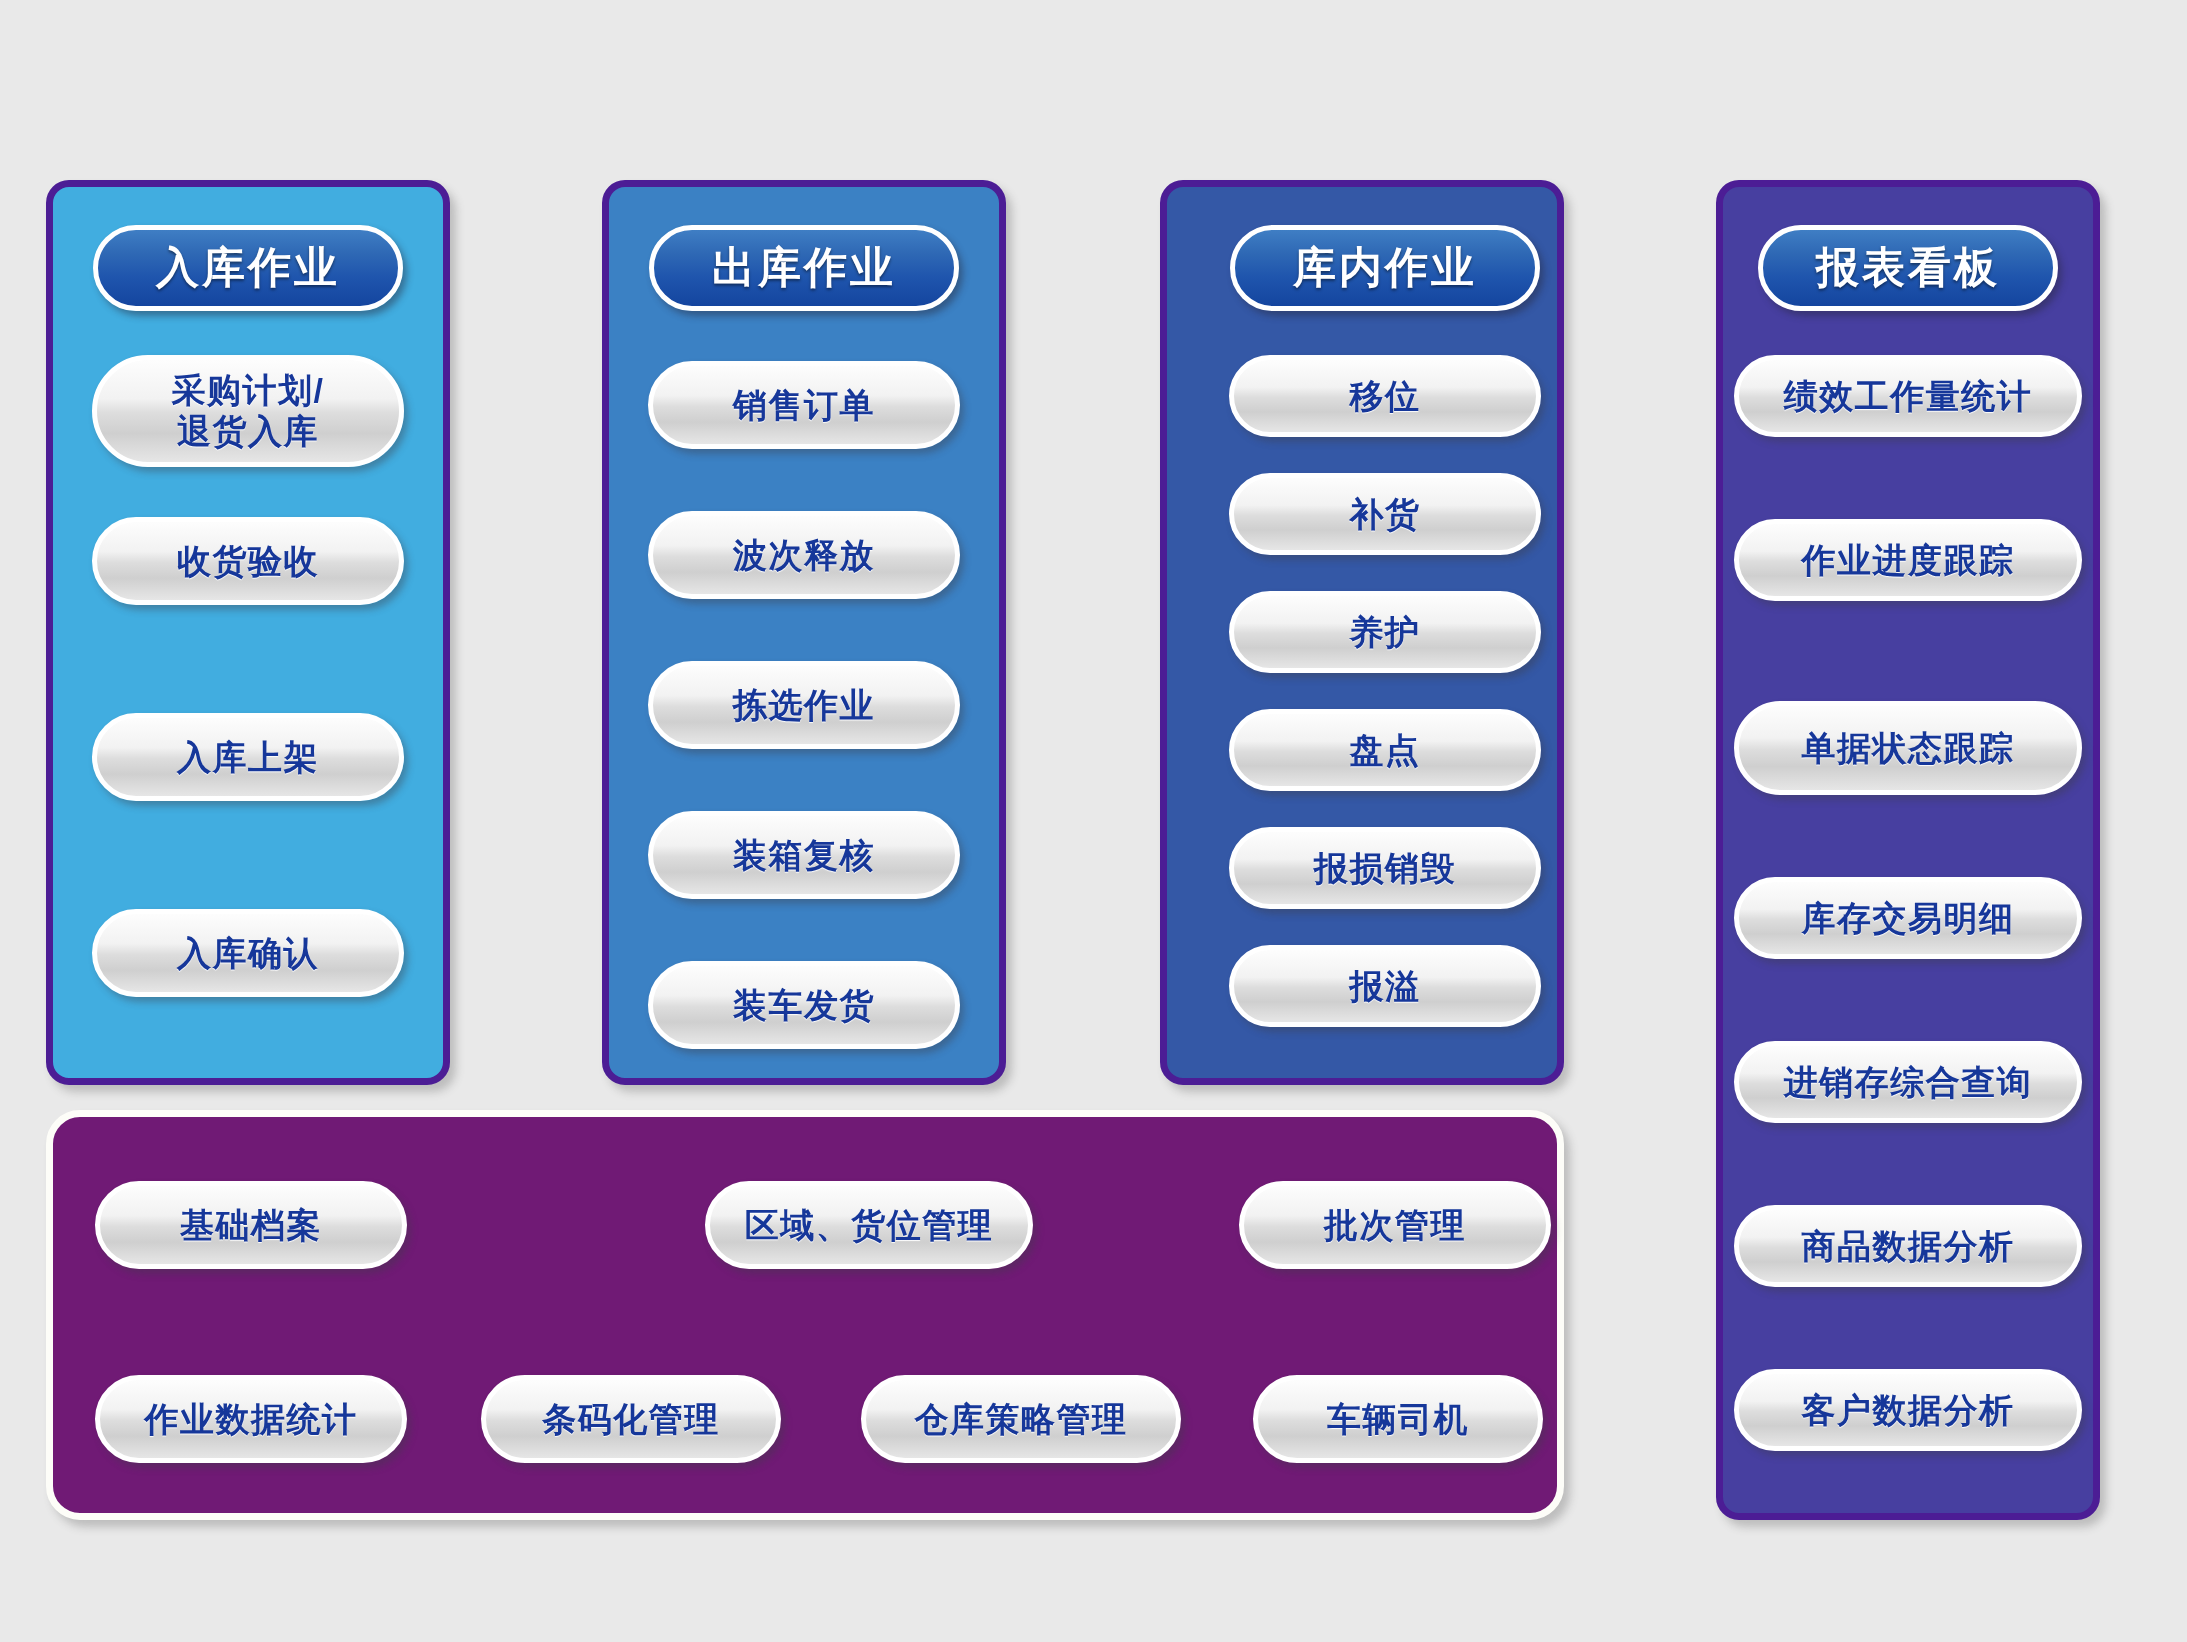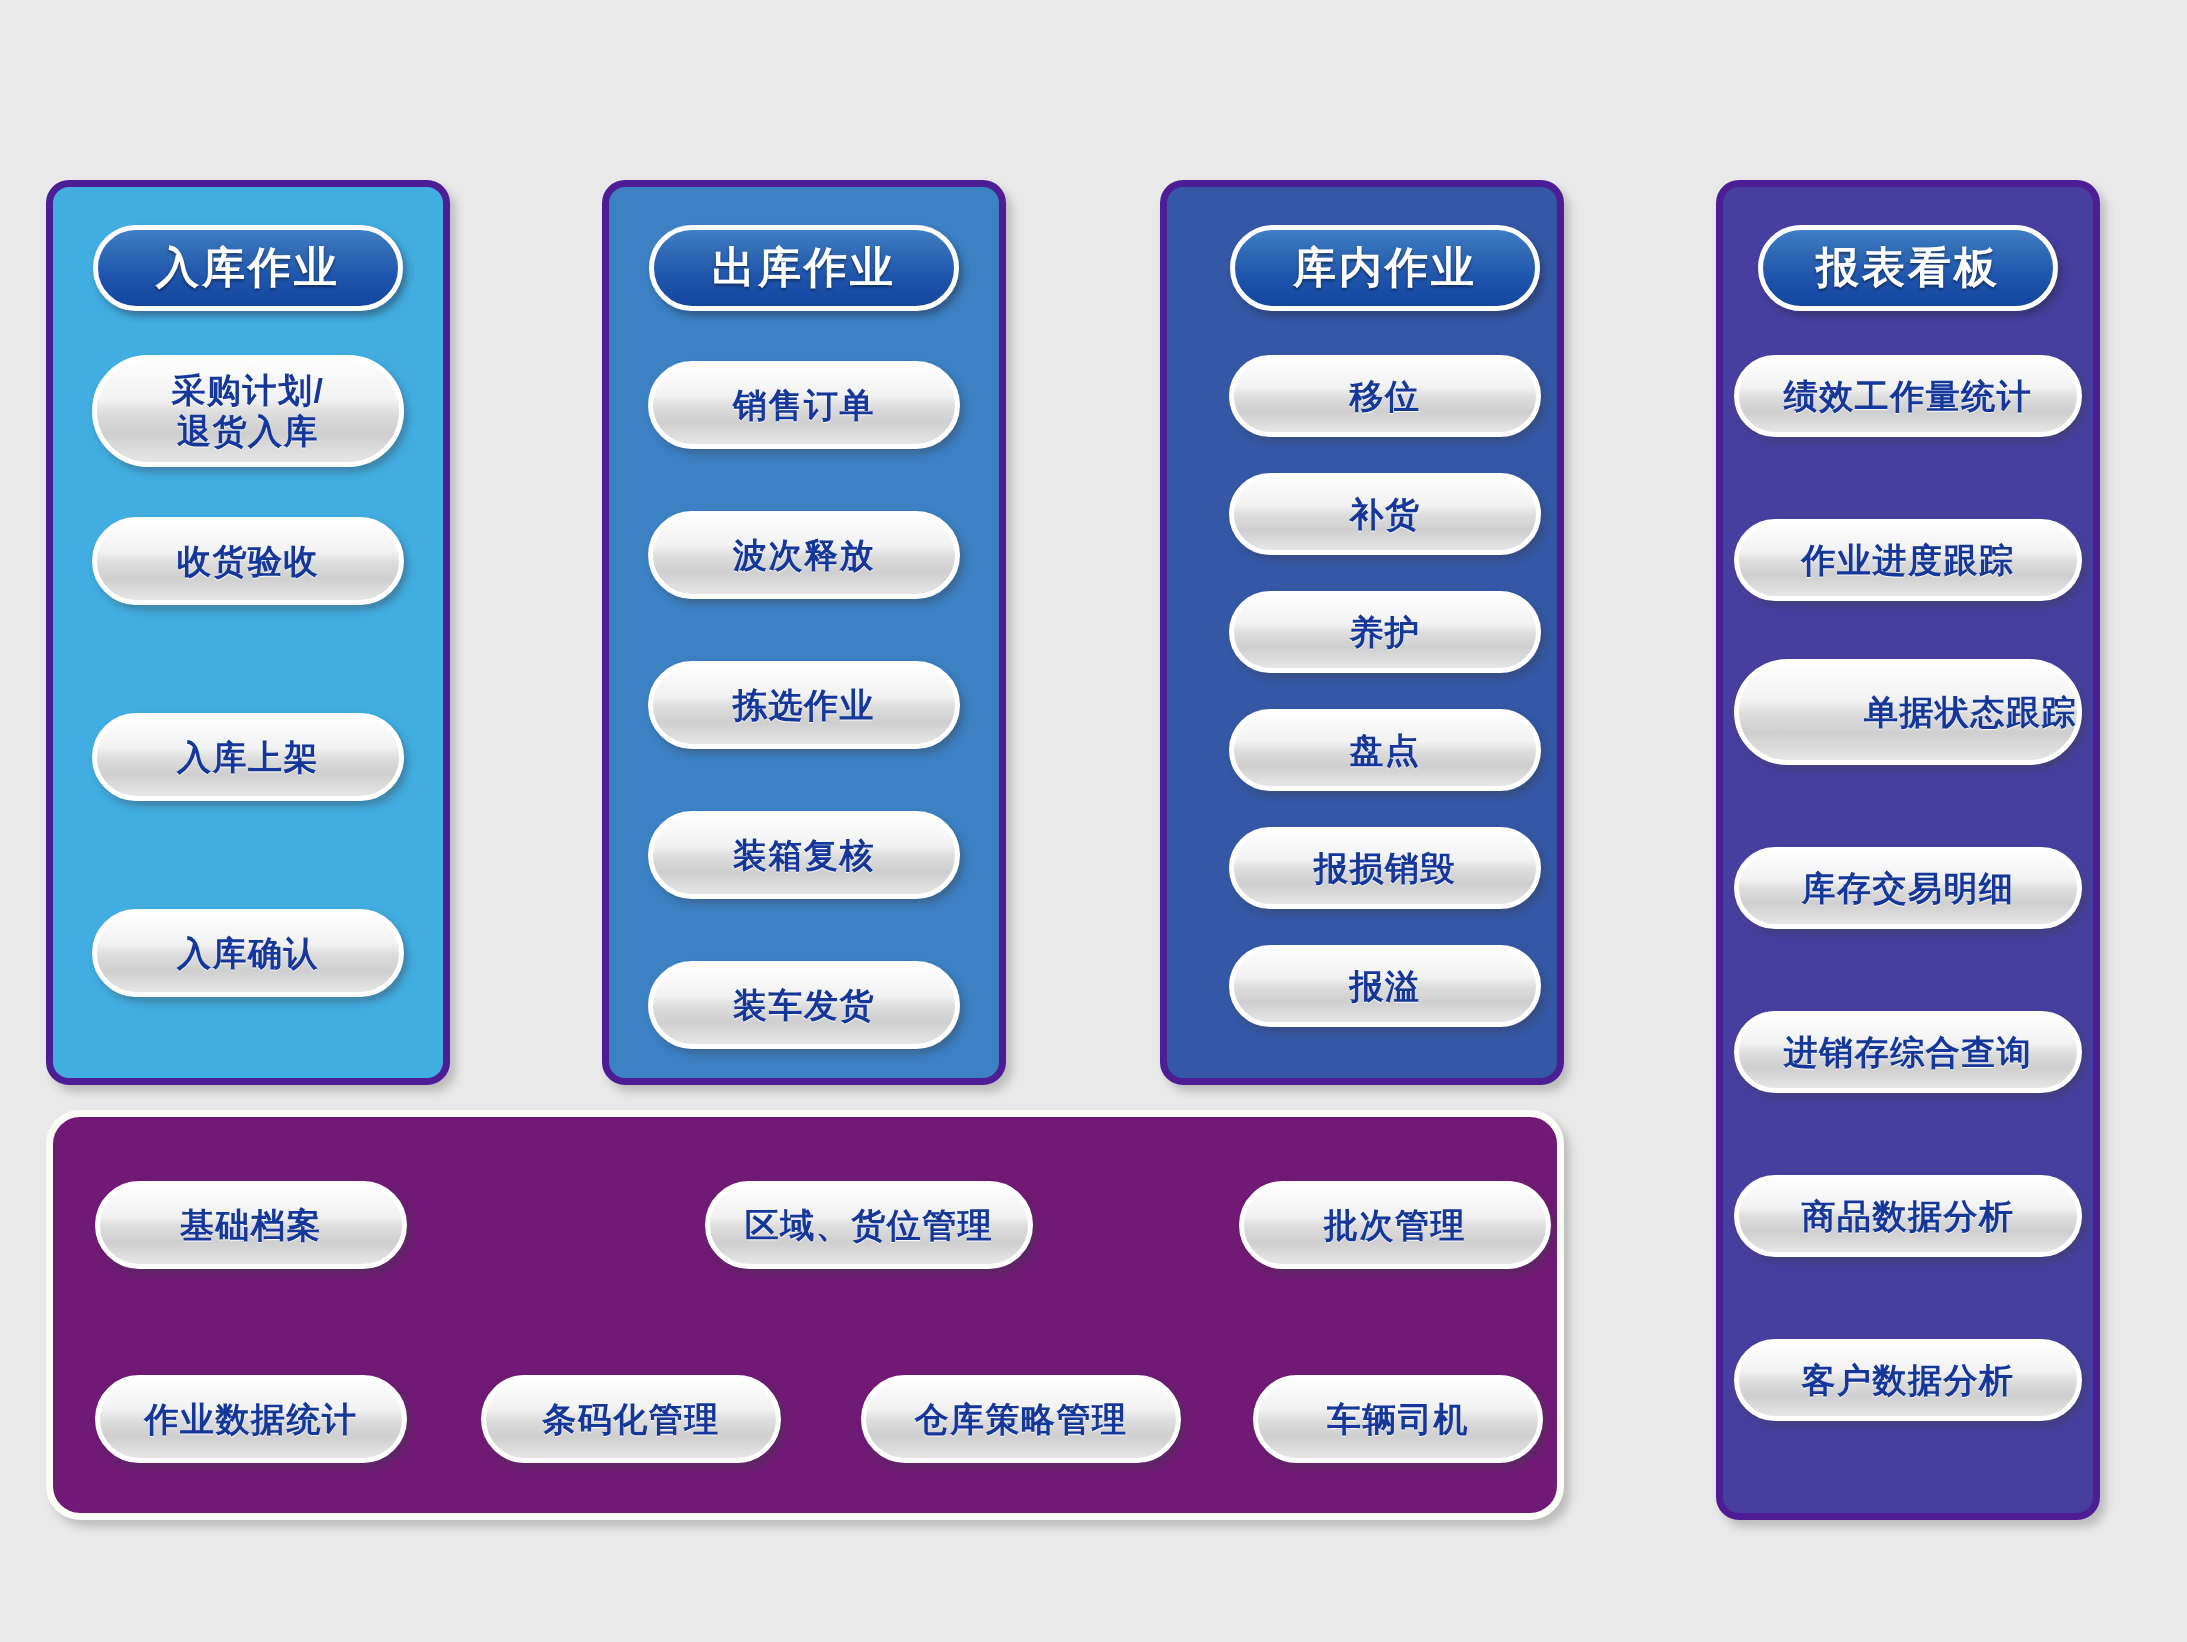--- a/index.html
+++ b/index.html
@@ -183,21 +183,21 @@
     </div>
 
     <div class="pill fs-item-sm" style="width:348px; height:82px; margin-top:44px;">
       <span>绩效工作量统计</span>
     </div>
 
     <div class="pill fs-item-sm" style="width:348px; height:82px; margin-top:82px;">
       <span>作业进度跟踪</span>
     </div>
 
-    <div class="pill fs-item-sm" style="width:348px; height:106px; margin-top:58px;justify-content:flex-end;">
+    <div class="pill fs-item-sm" style="width:348px; height:94px; margin-top:100px;">
       <span>单据状态跟踪</span>
     </div>
 
     <div class="pill fs-item-sm" style="width:348px; height:82px; margin-top:82px;">
       <span>库存交易明细</span>
     </div>
 
     <div class="pill fs-item-sm" style="width:348px; height:82px; margin-top:82px;">
       <span>进销存综合查询</span>
     </div>

